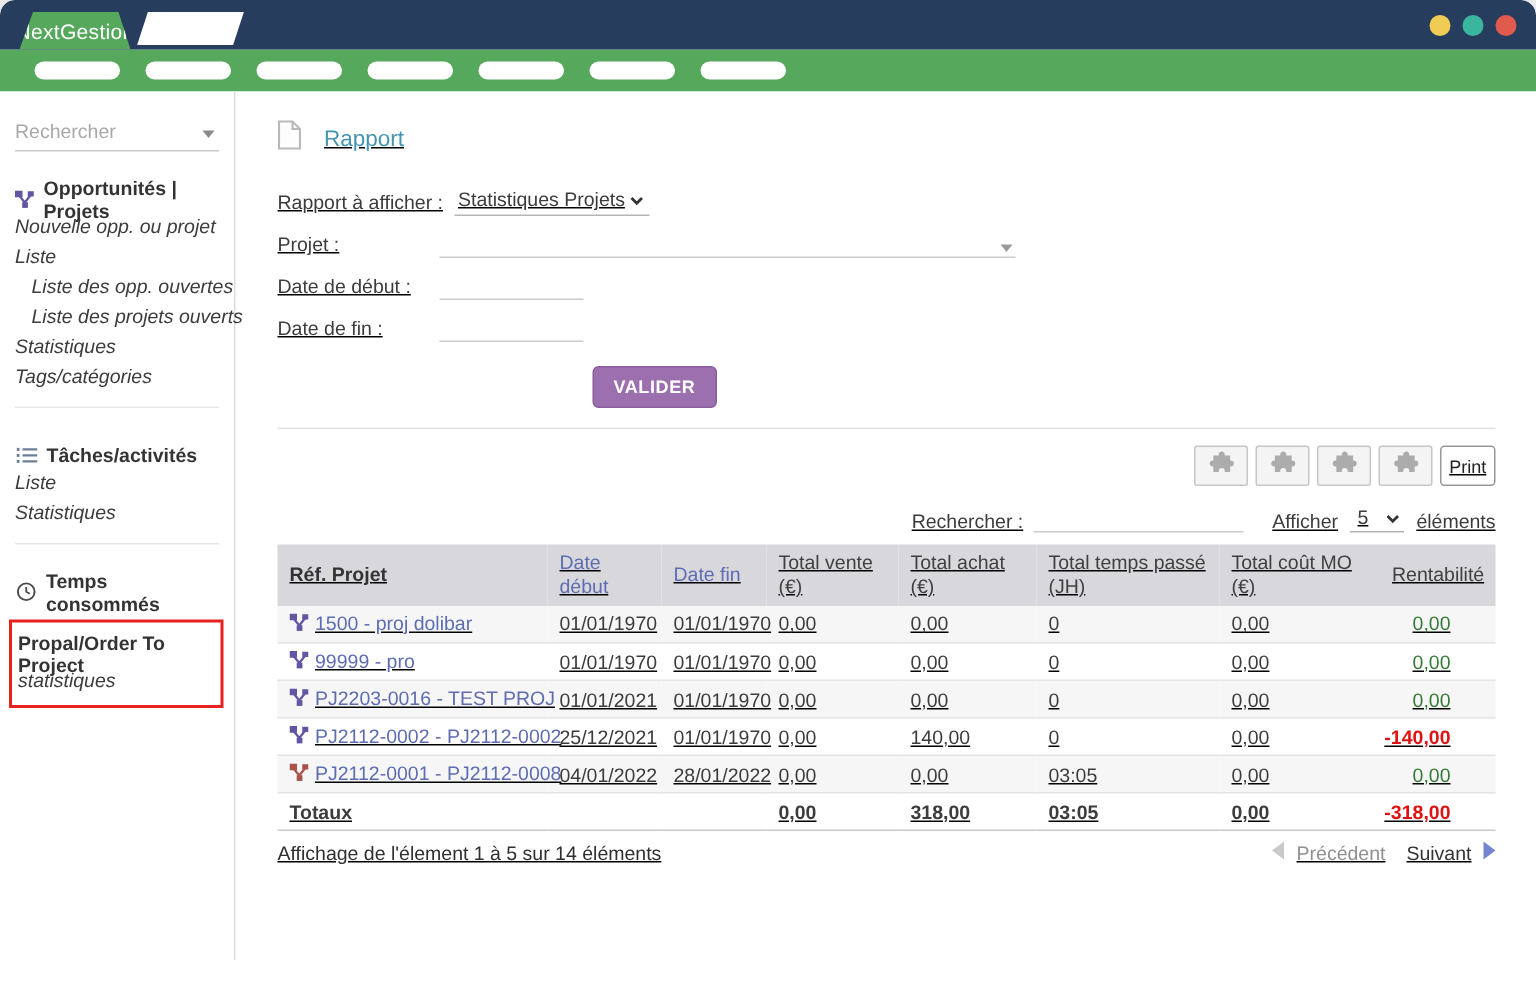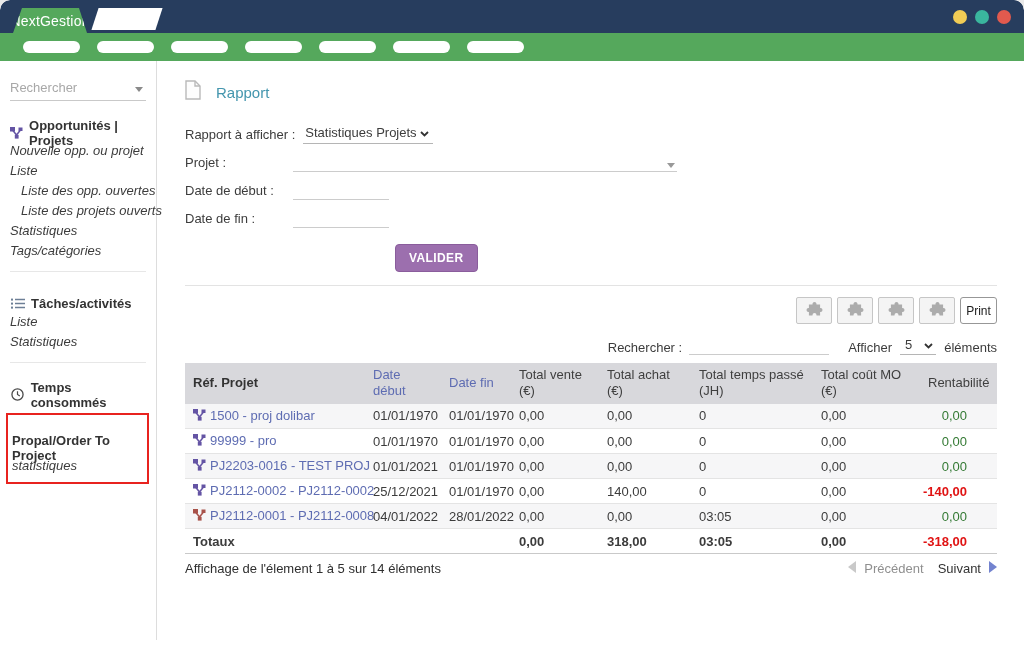--- a/index.html
+++ b/index.html
@@ -36,26 +36,26 @@
   .side-search { position:relative; width:136px; height:21px; border-bottom:1px solid #c9c9c9; }
   .side-search .ph { color:#a8a8a8; font-size:13px; }
   .caret { position:absolute; right:3px; top:7px; width:0; height:0;
            border-left:4px solid transparent; border-right:4px solid transparent; border-top:5px solid #8a8a8a; }
   .side-title { display:flex; align-items:center; gap:6px; font-weight:bold; color:#333;
                 margin-top:23px; height:17px; cursor:pointer; }
   .side-ic { display:inline-flex; width:15px; justify-content:center; }
   .side-item { height:20px; line-height:20px; cursor:pointer; white-space:nowrap;font-style:italic; }
   .side-item.ind { padding-left:11px; }
   .side-div { border-top:1px solid #e7e7e7; margin:10px 2px 0 0; }
-  .red-box { border:2px solid var(--highlight-box,#e8231f); margin:10px 0 0 -4px; padding:20px 4px 6px 4px;
+  .red-box { border:2px solid var(--highlight-box,#e8231f); margin:10px 0 0 -4px; padding:8px 4px 6px 4px;
              width:143px; }
   .red-box .side-title { margin-top:4px; }
 
   
-  .main { flex:1; padding:20px 27px 0 28px; position:relative; }
+  .main { flex:1; padding:20px 27px 0 28px; position:relative;text-decoration:underline; }
   .title-row { display:flex; align-items:center; gap:15px; height:22px; }
   .page-title { color:var(--page-title,#4496ae); font-size:15px; }
 
   .form { margin-top:22px; font-size:13px; color:#3c3c3c; }
   .form-row { display:flex; align-items:flex-end; margin-bottom:10px; min-height:18px; }
   .form-row > label { display:inline-block; min-width:100px; margin-right:8px; padding-bottom:2px; }
   .select-underline { display:inline-flex; justify-content:space-between; align-items:center;
                       width:130px; border-bottom:1px solid #b5b5b5; padding:0 4px 3px 2px; cursor:pointer; }
   .project-select { position:relative; display:inline-block; width:384px; height:17px;
                     border-bottom:1px solid #ccc; cursor:pointer; }

